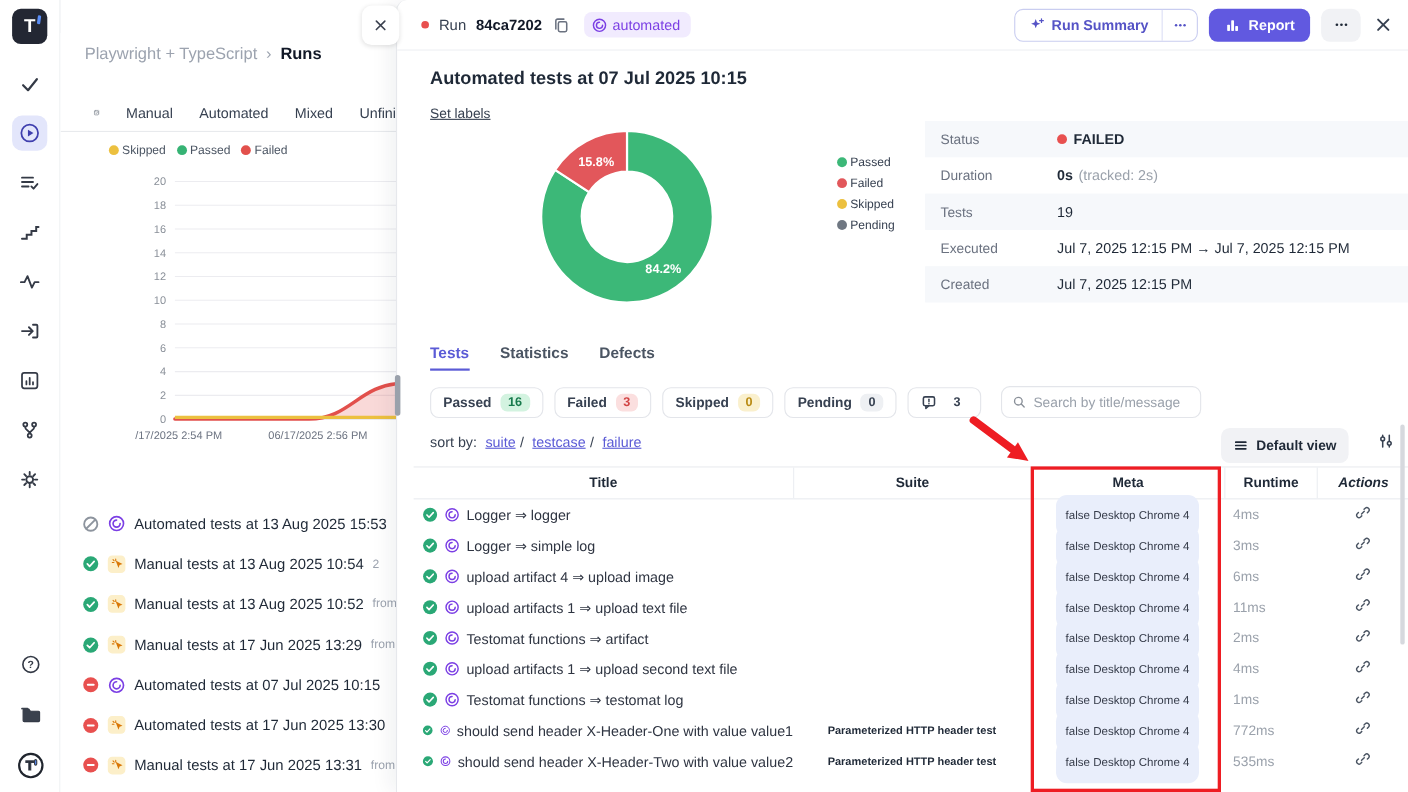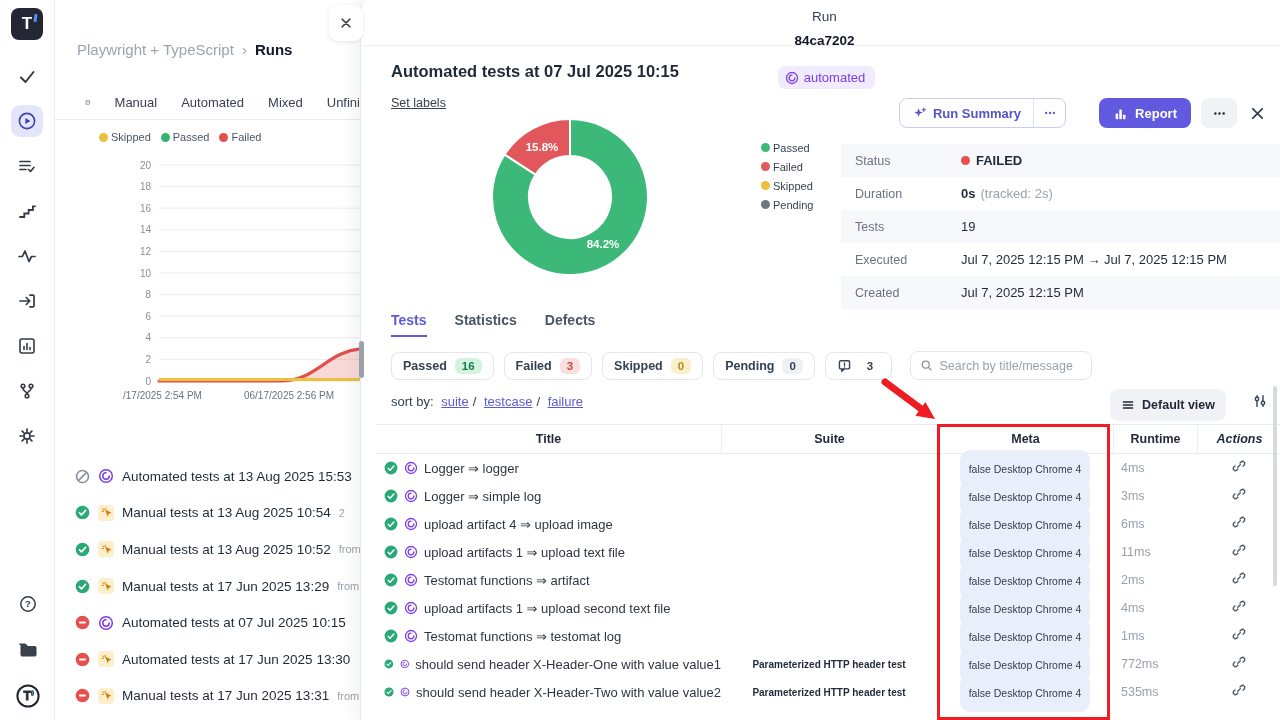--- a/index.html
+++ b/index.html
@@ -35,40 +35,40 @@
   .run-row .extra { font-size:11px; color:#9ca3af; }
   .typ-manual { width:16px; height:16px; background:#fcefc9; border-radius:4px; display:flex; align-items:center; justify-content:center; flex:0 0 16px; }
   .scroll-thumb-left { position:absolute; left:359px; top:341px; width:5px; height:37px; background:#9aa1ab; border-radius:3px; z-index:60; }
 
   
   .detail { position:absolute; left:360px; top:0; width:920px; height:720px; background:#fff;
     border-left:1px solid #e6e8ec; border-top-left-radius:10px; box-shadow:-6px 0 18px rgba(25,30,50,.06); overflow:hidden; }
   .close-tab { position:absolute; left:329px; top:5px; width:34px; height:36px; background:#fff; border-radius:9px;
     box-shadow:0 1px 4px rgba(0,0,0,.10); display:flex; align-items:center; justify-content:center; z-index:50; }
   .dhead { position:absolute; left:0; top:0; width:100%; height:46px; border-bottom:1px solid #eef0f3;
-    display:flex; align-items:center; padding:0 14px 0 22px; gap:9px;flex-direction:column; }
+    display:flex; align-items:center; padding:0 14px 0 22px; gap:9px; }
   .reddot { width:7px; height:7px; border-radius:50%; background:#e8504f; }
   .runword { font-size:13.5px; color:#374151; }
   .runid { font-size:13.5px; font-weight:bold; color:#111827; }
   .badge-auto { background:#f1ebfe; color:#7b3fe4; font-size:13px; border-radius:7px; padding:4px 10px 4px 7px;
     display:flex; align-items:center; gap:5px; margin-left:4px; }
   .dhead-right { margin-left:auto; display:flex; align-items:center; gap:10px; }
   .btn-summary { height:30px; border:1px solid #c9cdf0; border-radius:8px; display:flex; align-items:stretch; color:#5553c6; background:#fff;text-align:right; }
   .btn-summary .main { display:flex; align-items:center; gap:6px; padding:0 12px; font-size:13px; font-weight:600; }
   .btn-summary .more { width:32px; display:flex; align-items:center; justify-content:center; border-left:1px solid #dcdff5; }
   .btn-report { height:30px; background:#6159e0; border-radius:8px; color:#fff; display:flex; align-items:center; gap:7px;
-    padding:0 14px; font-size:13px; font-weight:600;margin-left:23px; }
+    padding:0 14px; font-size:13px; font-weight:600; }
   .btn-dots { width:36px; height:30px; background:#f1f2f5; border-radius:8px; display:flex; align-items:center; justify-content:center; color:#1f2937; }
   .dtitle { position:absolute; left:30px; top:62px; font-size:16.5px; font-weight:bold; color:#1f2937; }
   .setlabels { position:absolute; left:30px; top:96px; font-size:12.5px; color:#374151; text-decoration:underline; }
 
   .donut-legend { position:absolute; left:400px; top:138px; font-size:11px; color:#374151; }
   .donut-legend div { height:19px; display:flex; align-items:center; }
 
-  .info { position:absolute; left:480px; top:144px; width:440px; }
+  .info { position:absolute; left:480px; top:110px; width:440px; }
   .info-row { height:33px; display:flex; align-items:center; font-size:13px; }
   .info-row:nth-child(odd) { background:#f6f8fb; }
   .info-row .lab { width:120px; padding-left:14px; color:#6b7280; font-size:12.5px; }
   .info-row .val { color:#1f2937; }
   .failed-val { color:#e8504f; font-weight:bold; display:flex; align-items:center; gap:6px; }
   .failed-val .dot2 { width:9px; height:9px; border-radius:50%; background:#e8504f; }
   .note { color:#9aa1ab; font-weight:normal; margin-left:5px; }
 
   .dtabs { position:absolute; left:30px; top:312px; display:flex; gap:28px; font-size:14px; font-weight:600; color:#4b5563; }
   .dtabs .tab.active { color:#5b5bd6; padding-bottom:7px; border-bottom:2px solid #5b5bd6; }

